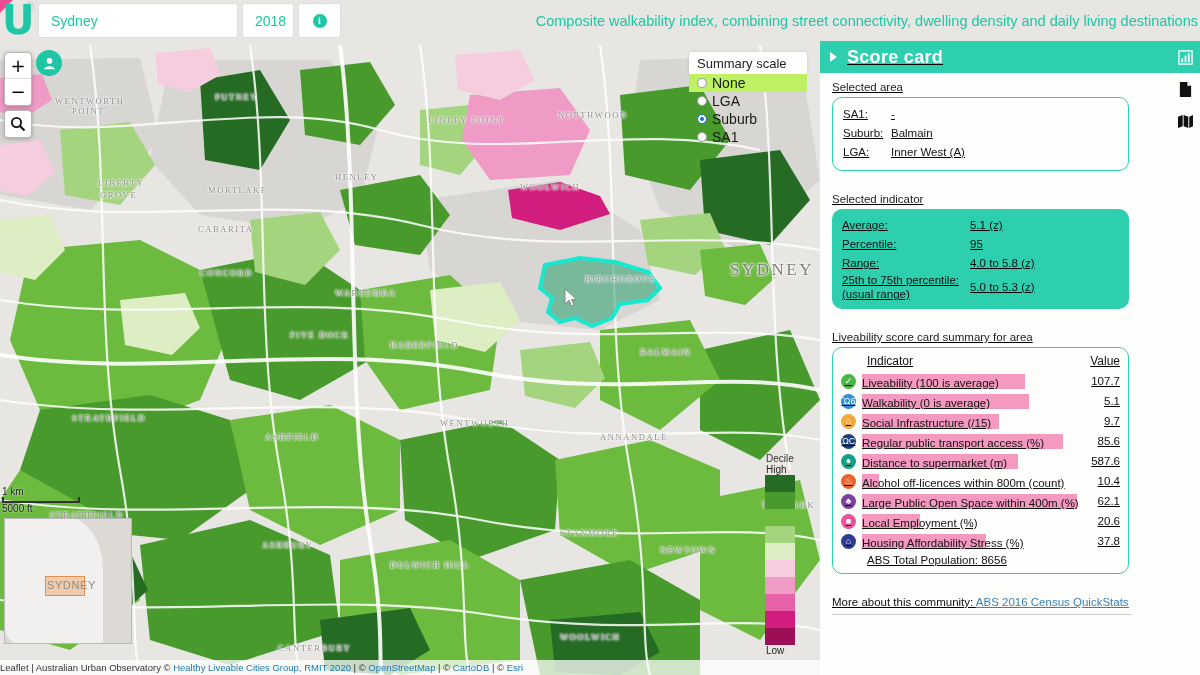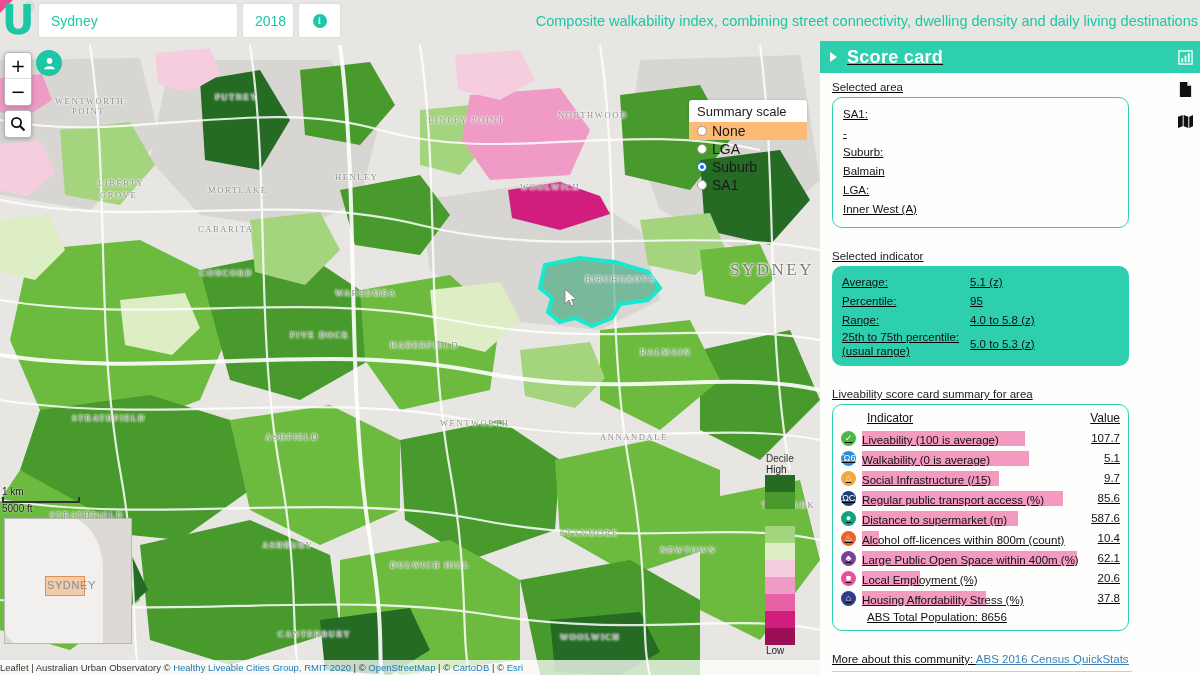--- a/index.html
+++ b/index.html
@@ -103,33 +103,32 @@
   #avatar {
     position: absolute; left: 36px; top: 50px; z-index: 40;
     width: 26px; height: 26px; border-radius: 50%;
     background: #1dc6a5; display: flex; align-items: center; justify-content: center;
   }
 
   
   #summary-scale {
     position: absolute; left: 689px; top: 52px; z-index: 45;
     width: 118px;
-    margin-top: 48px;
   }
   #summary-scale .ss-head {
     background: #fff; padding: 4px 8px 3px 8px;
     font-size: 13px; color: #222; border-radius: 3px 3px 0 0;
     box-shadow: 0 0 3px rgba(0,0,0,.15);
   }
   #summary-scale .ss-opt {
     display: flex; align-items: center; gap: 5px;
     font-size: 14px; color: #1a1a1a; padding: 1px 8px;
     cursor: pointer;
   }
-  #summary-scale .ss-opt.shaded { background: #fdba74; }
+  #summary-scale .ss-opt.shaded { background: #bef264; }
   .radio {
     width: 10px; height: 10px; border-radius: 50%;
     border: 1px solid #9a9a9a; background: #fff;
     flex: 0 0 10px; position: relative;
   }
   .radio.checked { border-color: #1070c9; }
   .radio.checked::after {
     content: ""; position: absolute; left: 2px; top: 2px;
     width: 4px; height: 4px; border-radius: 50%; background: #1070c9;
   }
@@ -204,21 +203,21 @@
   }
   #panel-header .title { font-size: 18px; font-weight: bold; letter-spacing: .3px; }
   #panel-body { padding: 8px 12px 0 12px; }
   .sect-label { font-size: 11.5px; color: #222; margin-bottom: 4px; }
 
   #area-box {
     border: 1.5px solid #2ecfae; border-radius: 10px;
     padding: 7px 10px 8px 10px; margin-bottom: 22px;
     width: 297px;
   }
-  #area-box .arow { display: flex; font-size: 11.5px; color: #111; line-height: 19px; flex-direction: column; }
+  #area-box .arow { display: flex; font-size: 11.5px; color: #111; line-height: 19px; }
   #area-box .ak { width: 48px; }
 
   #ind-box {
     background: #2ecfae; border-radius: 10px;
     padding: 7px 10px 8px 10px; margin-bottom: 22px;
     width: 297px; color: #111;
   }
   #ind-box .irow { display: flex; font-size: 11.5px; line-height: 19px; }
   #ind-box .ik { width: 128px; }
   #ind-box .irow.two { align-items: center; }
@@ -396,21 +395,21 @@
         <div class="maplabel" style="left: 640px; top: 347px;">BALMAIN</div>
         <div class="maplabel" style="left: 72px; top: 413px;">STRATHFIELD</div>
         <div class="maplabel" style="left: 265px; top: 432px;">ASHFIELD</div>
         <div class="maplabel" style="left: 440px; top: 418px;">WENTWORTH</div>
         <div class="maplabel" style="left: 600px; top: 432px;">ANNANDALE</div>
         <div class="maplabel" style="left: 762px; top: 500px;">THE PARK</div>
         <div class="maplabel" style="left: 262px; top: 540px;">ASHBURY</div>
         <div class="maplabel" style="left: 390px; top: 560px;">DULWICH HILL</div>
         <div class="maplabel" style="left: 560px; top: 528px;">STANMORE</div>
         <div class="maplabel" style="left: 660px; top: 545px;">NEWTOWN</div>
-        <div class="maplabel" style="left: 278px; top: 629px;">CANTERBURY</div>
+        <div class="maplabel" style="left: 278px; top: 643px;">CANTERBURY</div>
         <div class="maplabel" style="left: 560px; top: 632px;">WOOLWICH</div>
         <div class="maplabel" style="left: 50px; top: 510px;">STRATHFIELD</div>
       </div>
   </div>
 
   <div id="topbar">
     <div id="logo">
       <div class="tri"></div>
       <div class="dot"></div>
       <div class="u">U</div>

